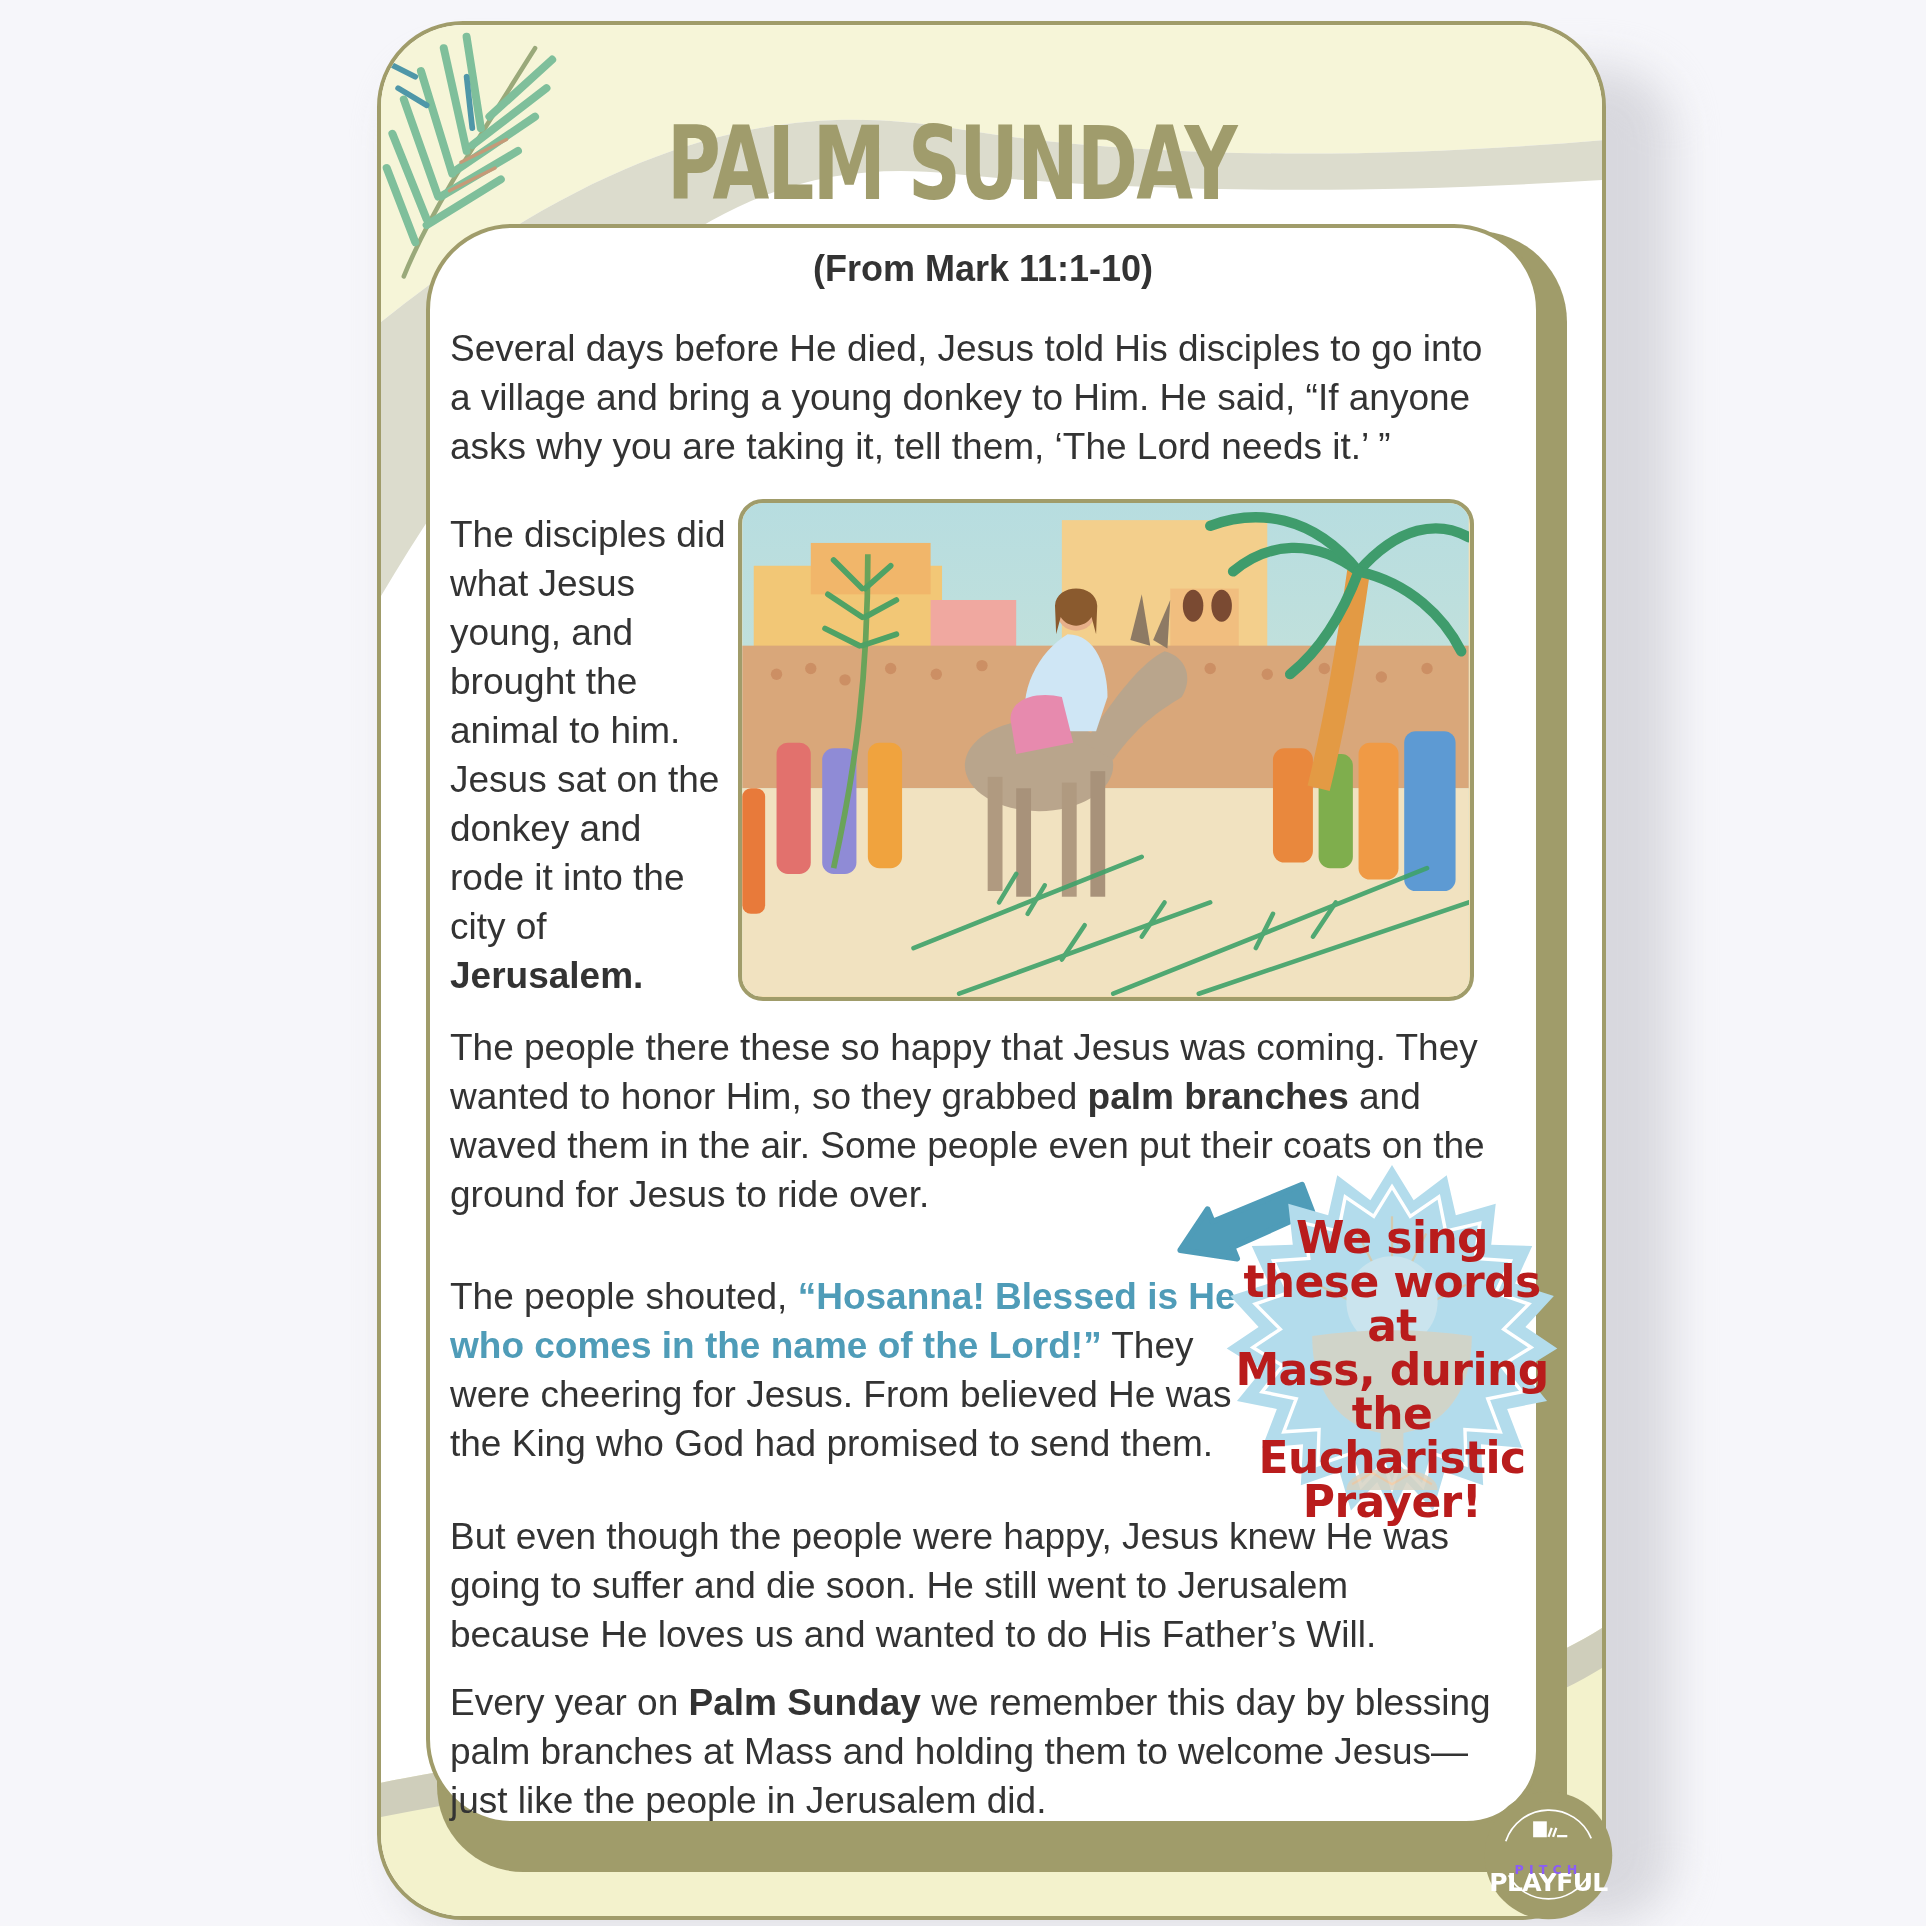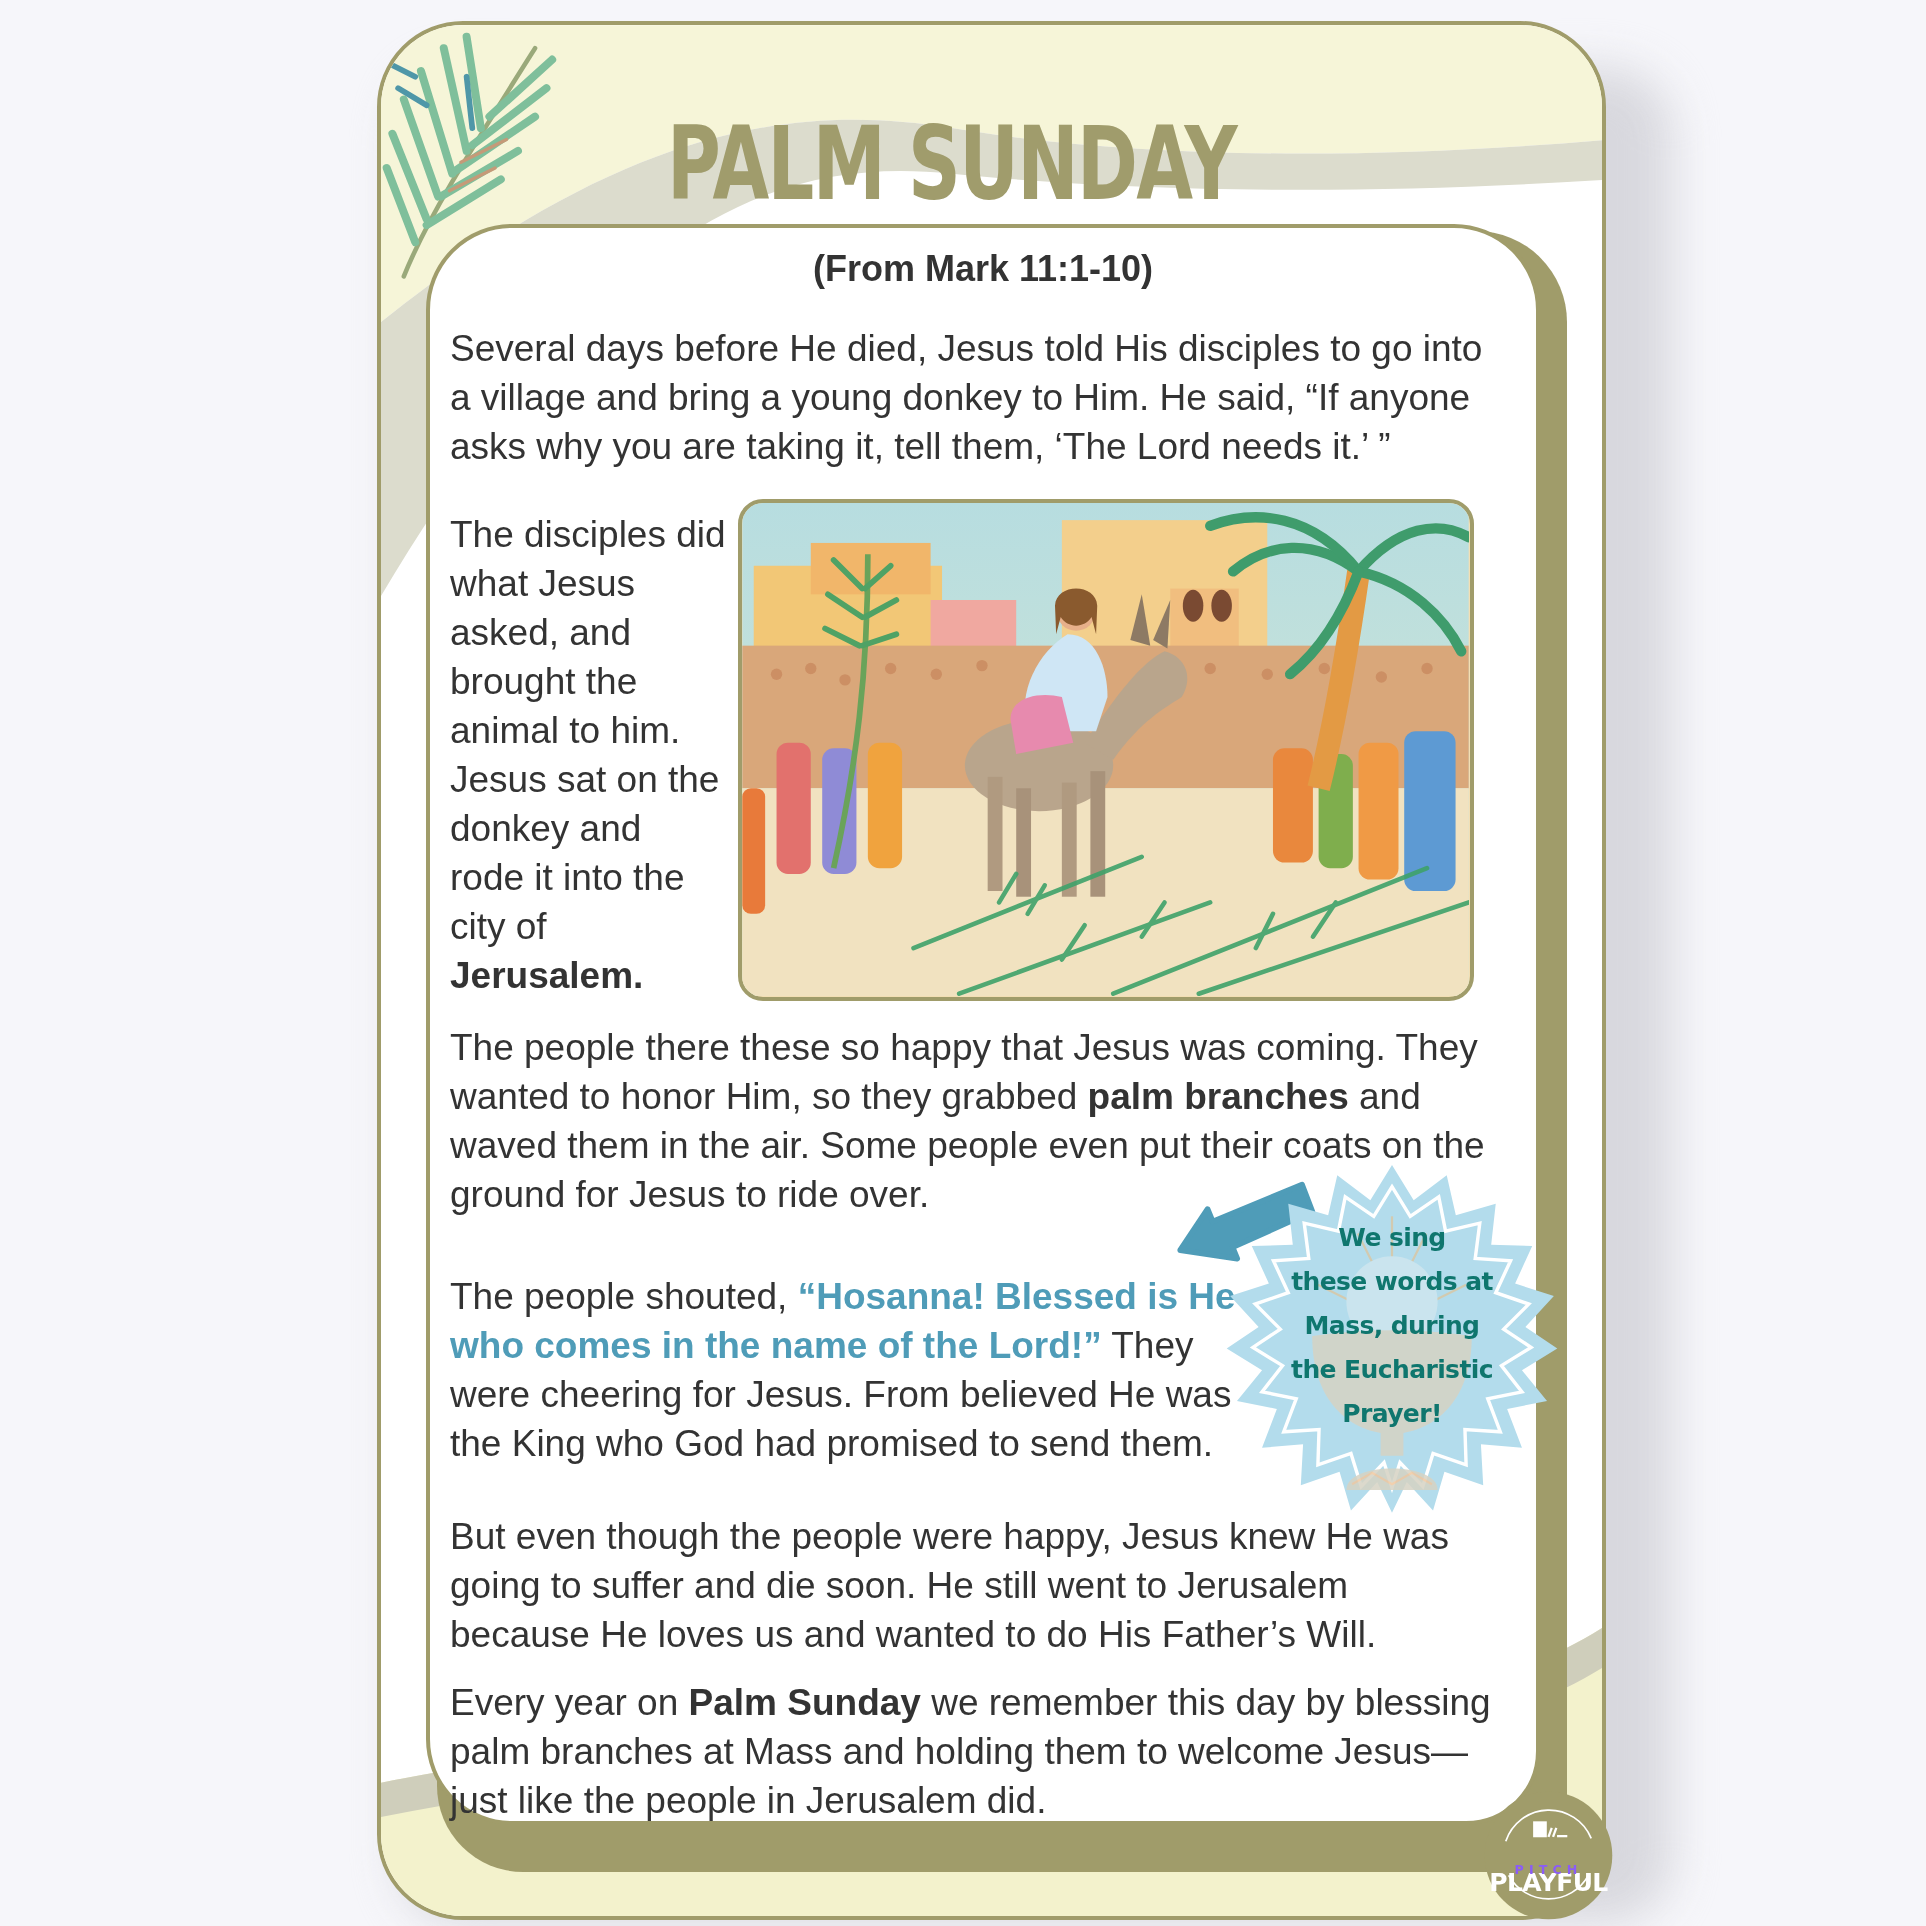--- a/index.html
+++ b/index.html
@@ -40,22 +40,22 @@
   .para { position:absolute; left:450px; font-family:"Liberation Sans", sans-serif; font-size:37px; line-height:49px; color:#333; }
   .para .line { display:block; white-space:nowrap; height:49px; }
   .illus {
     position:absolute; left:738px; top:499px; width:736px; height:502px;
     border:4.6px solid #a09c6a; border-radius:25px; box-sizing:border-box; overflow:hidden;
     background:#f3dfb4;
   }
   .badge { position:absolute; left:1221px; top:1159px; width:342px; height:354px; }
   .badge-text {
     position:absolute; left:1221px; top:1216px; width:342px; text-align:center;
-    font-family:"DejaVu Sans", sans-serif; font-weight:bold; font-size:25px; line-height:44px;
-    color:#0f766e; letter-spacing:-0.6px;
+    font-family:"DejaVu Sans", sans-serif; font-weight:bold; font-size:44px; line-height:44px;
+    color:#b91c1c; letter-spacing:-0.6px;
   }
   .badge-text span { display:block; }
   .arrow { position:absolute; left:1170px; top:1176px; }
   .logo { position:absolute; left:1483px; top:1790px; width:131px; height:131px; }
   .logo-text {
     position:absolute; left:1483px; top:1831px; width:131px; text-align:center;
     font-family:"DejaVu Sans", sans-serif; font-weight:bold; color:#ffffff;
     font-size:25px; letter-spacing:-0.6px; line-height:28.5px;margin-top:38px;
   }
   .logo-sub {
@@ -112,21 +112,21 @@
 
 <div class="para" style="top:324px;">
   <span class="line">Several days before He died, Jesus told His disciples to go into</span>
   <span class="line">a village and bring a young donkey to Him. He said, “If anyone</span>
   <span class="line">asks why you are taking it, tell them, ‘The Lord needs it.’ ”</span>
 </div>
 
 <div class="para" style="top:510px;">
   <span class="line">The disciples did</span>
   <span class="line">what Jesus</span>
-  <span class="line">asked, and</span>
+  <span class="line">young, and</span>
   <span class="line">brought the</span>
   <span class="line">animal to him.</span>
   <span class="line">Jesus sat on the</span>
   <span class="line">donkey and</span>
   <span class="line">rode it into the</span>
   <span class="line">city of</span>
   <span class="line" style="font-weight:bold;">Jerusalem.</span>
 </div>
 
 <div class="illus">

